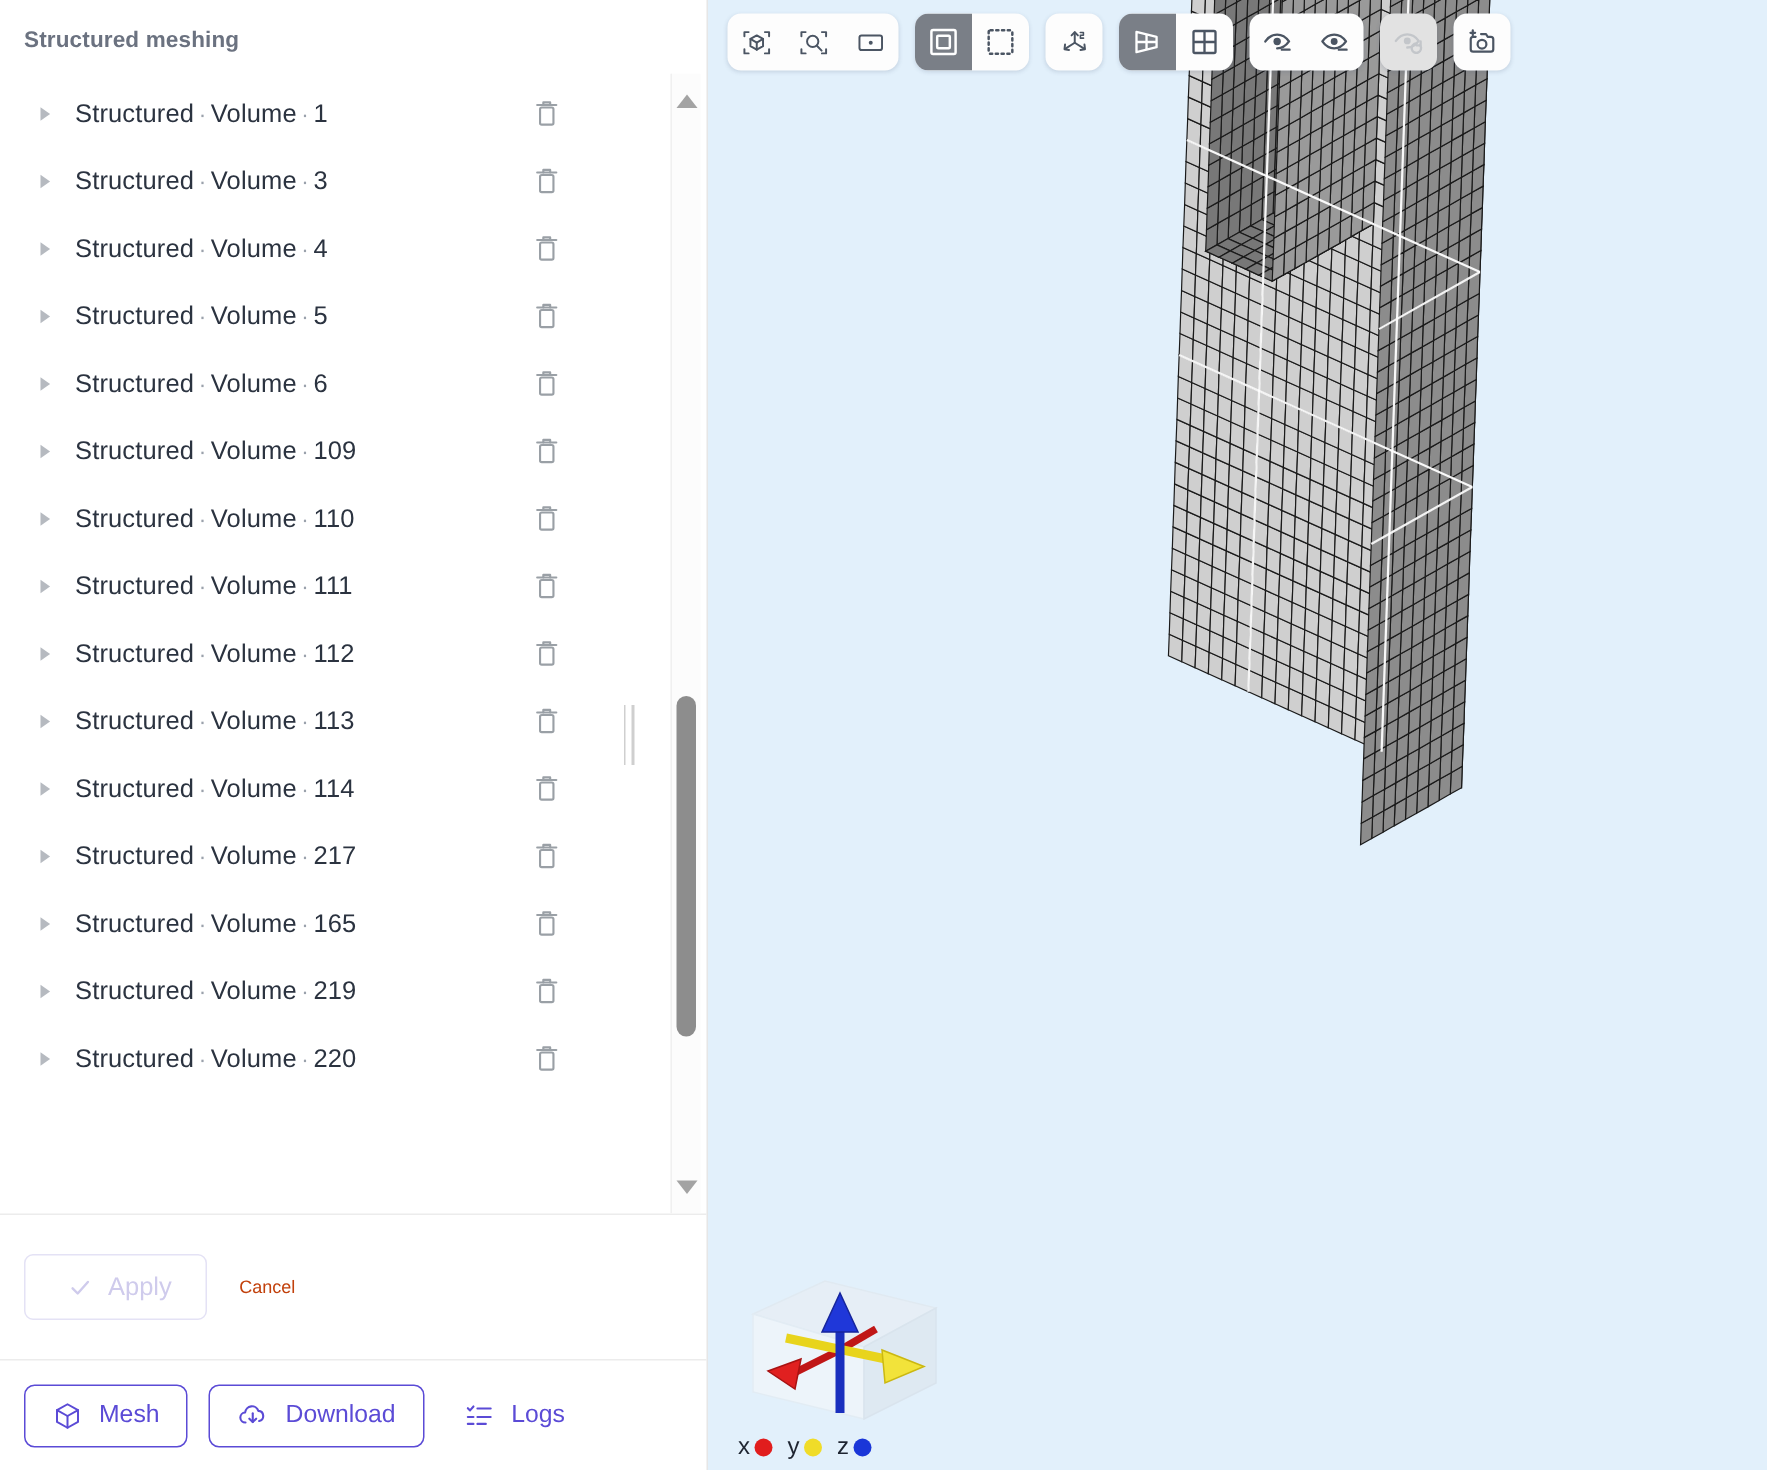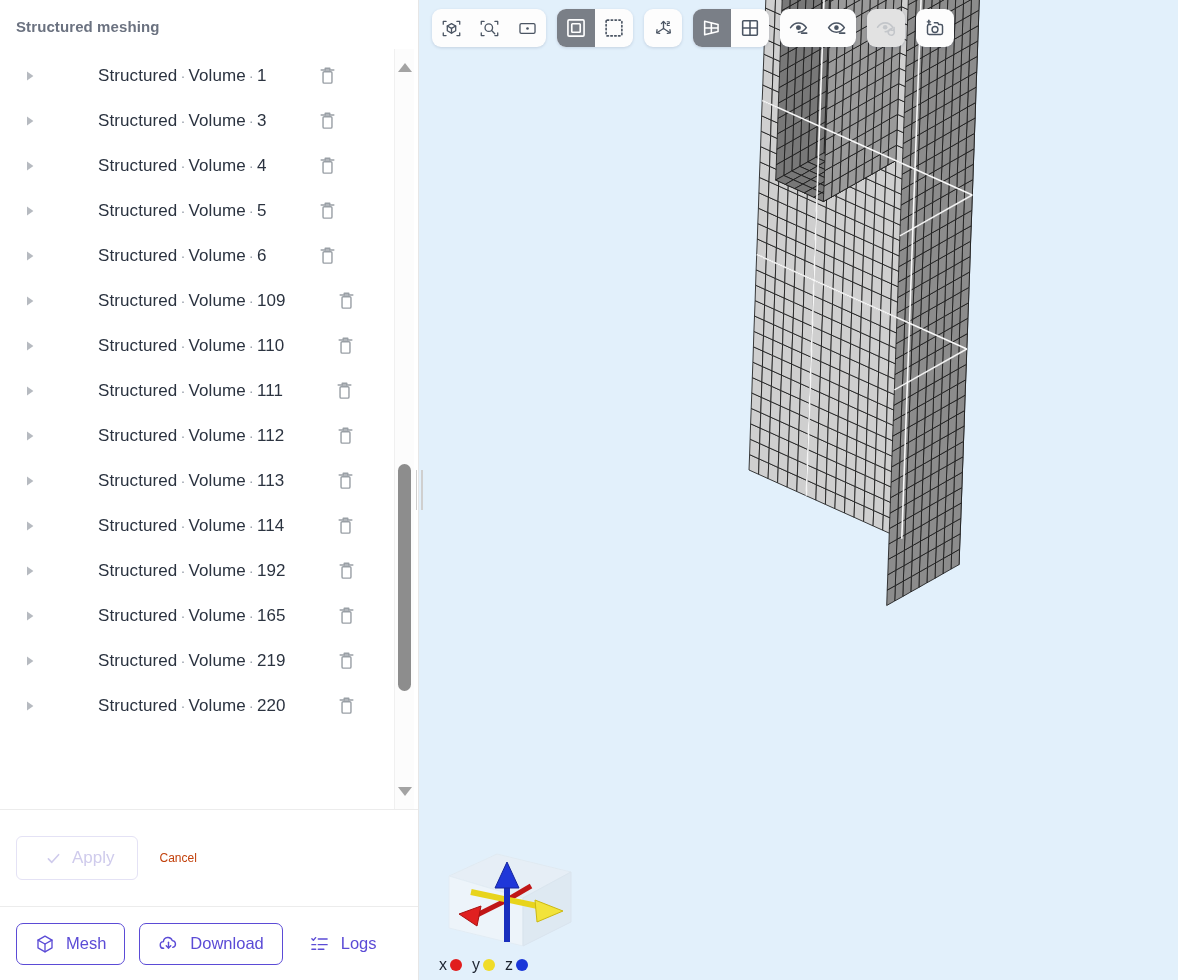--- a/index.html
+++ b/index.html
@@ -7,21 +7,21 @@
     width: 1178px; height: 980px;
     font-family: "Liberation Sans", sans-serif;
     background: #ffffff;
     overflow: hidden;
   }
   #app { position: relative; width: 1178px; height: 980px; display: flex; }
 
   
   #left-panel {
     position: relative;
-    width: 419px; height: 980px;
+    width: 472px; height: 980px;
     background: #ffffff;
     display: flex; flex-direction: column;
     border-right: 1px solid #e6e6e6;
   }
   .panel-title {
     font-size: 15px; font-weight: bold; color: #6b7280;
     padding: 18px 0 14px 16px;
     letter-spacing: .1px;
   }
   #tree-scroll {
@@ -30,21 +30,20 @@
     height: 760px;
     overflow: hidden;
     padding-right: 28px;
   }
   #tree-list { padding-top: 4px; }
   .tree-row {
     display: flex; align-items: center;
     height: 45px;
     padding-left: 22px; padding-right: 10px;
     cursor: pointer;
-    gap: 48px;
   }
   .twisty {
     width: 16px; height: 16px; flex: 0 0 16px;
     display: flex; align-items: center; justify-content: center;
     margin-right: 12px;
   }
   .twisty svg { display: block; }
   .tree-label {
     font-size: 17px; color: #2b3340;
     white-space: nowrap;
@@ -388,21 +387,21 @@
                 </svg>
               </span>
             </button>
           </div>
           <div class="tree-row">
             <span class="twisty">
               <svg width="10" height="12" viewBox="0 0 10 12">
                 <polygon points="2,1.5 8.4,6 2,10.5" fill="#b6bac0"></polygon>
               </svg>
             </span>
-            <span class="tree-label"><span>Structured</span><span class="sep">·</span><span>Volume</span><span class="sep">·</span><span>192</span></span>
+            <span class="tree-label"><span>Structured</span><span class="sep">·</span><span>Volume</span><span class="sep">·</span><span>217</span></span>
             <button class="trash-btn">
               <span>
                 <svg width="19" height="21" viewBox="0 0 20 22" fill="none" stroke="#9aa0a6" stroke-width="1.5" stroke-linecap="round" stroke-linejoin="round">
                   <path d="M3.3 5.2h13.4"></path>
                   <path d="M7.6 5.2V3.4h4.8v1.8"></path>
                   <rect x="5.3" y="7" width="9.4" height="12" rx="1.2"></rect>
                 </svg>
               </span>
             </button>
           </div>

